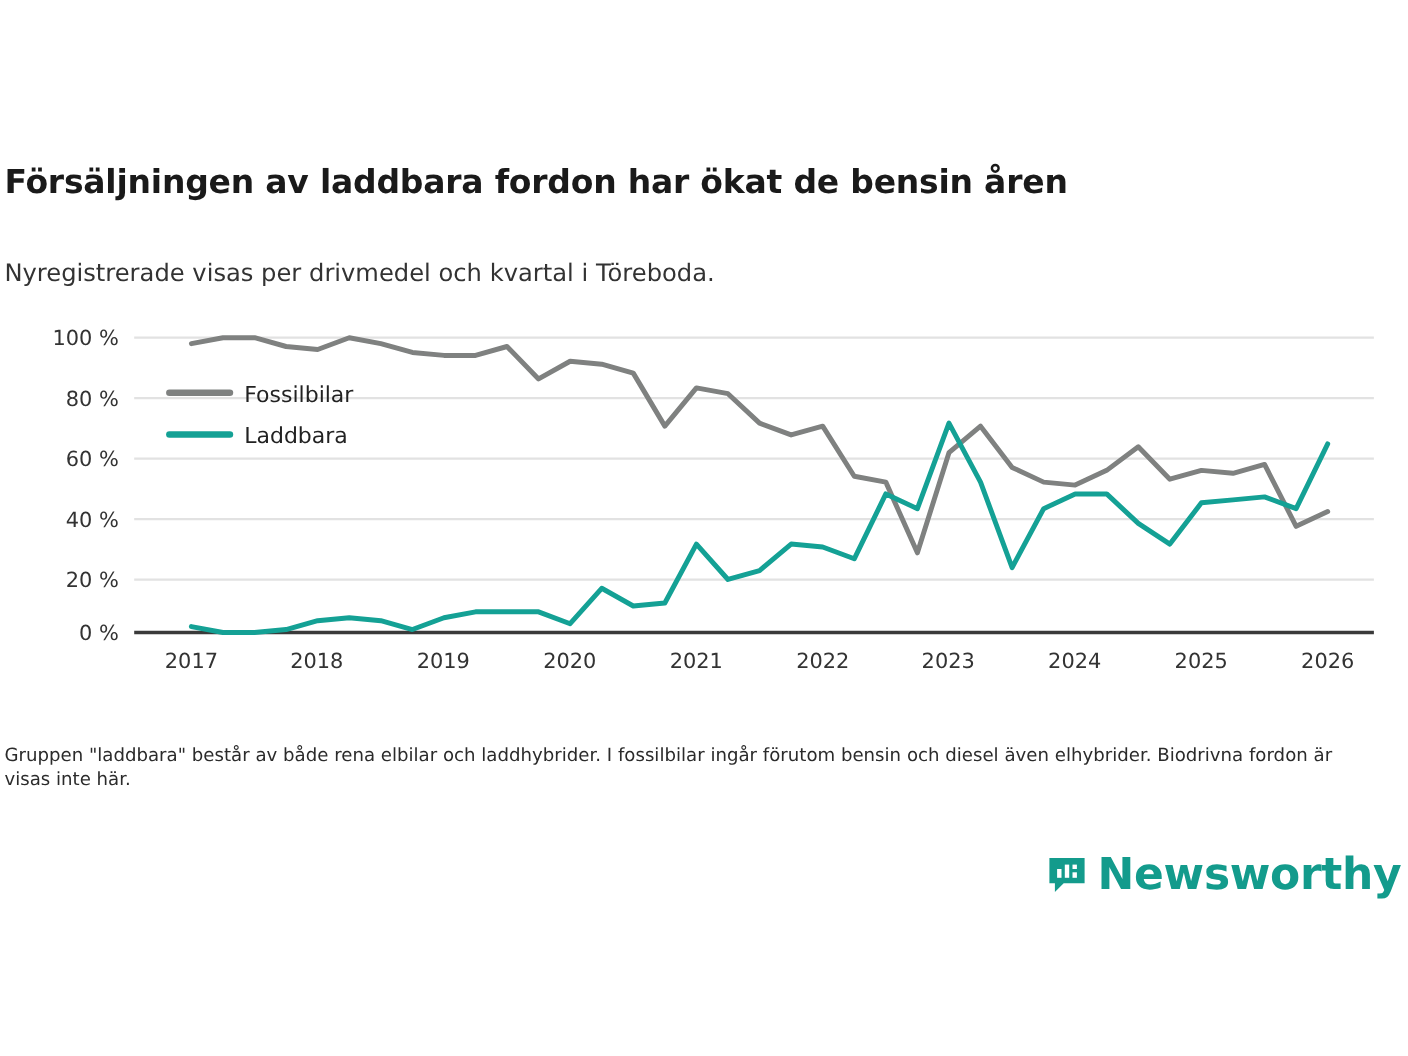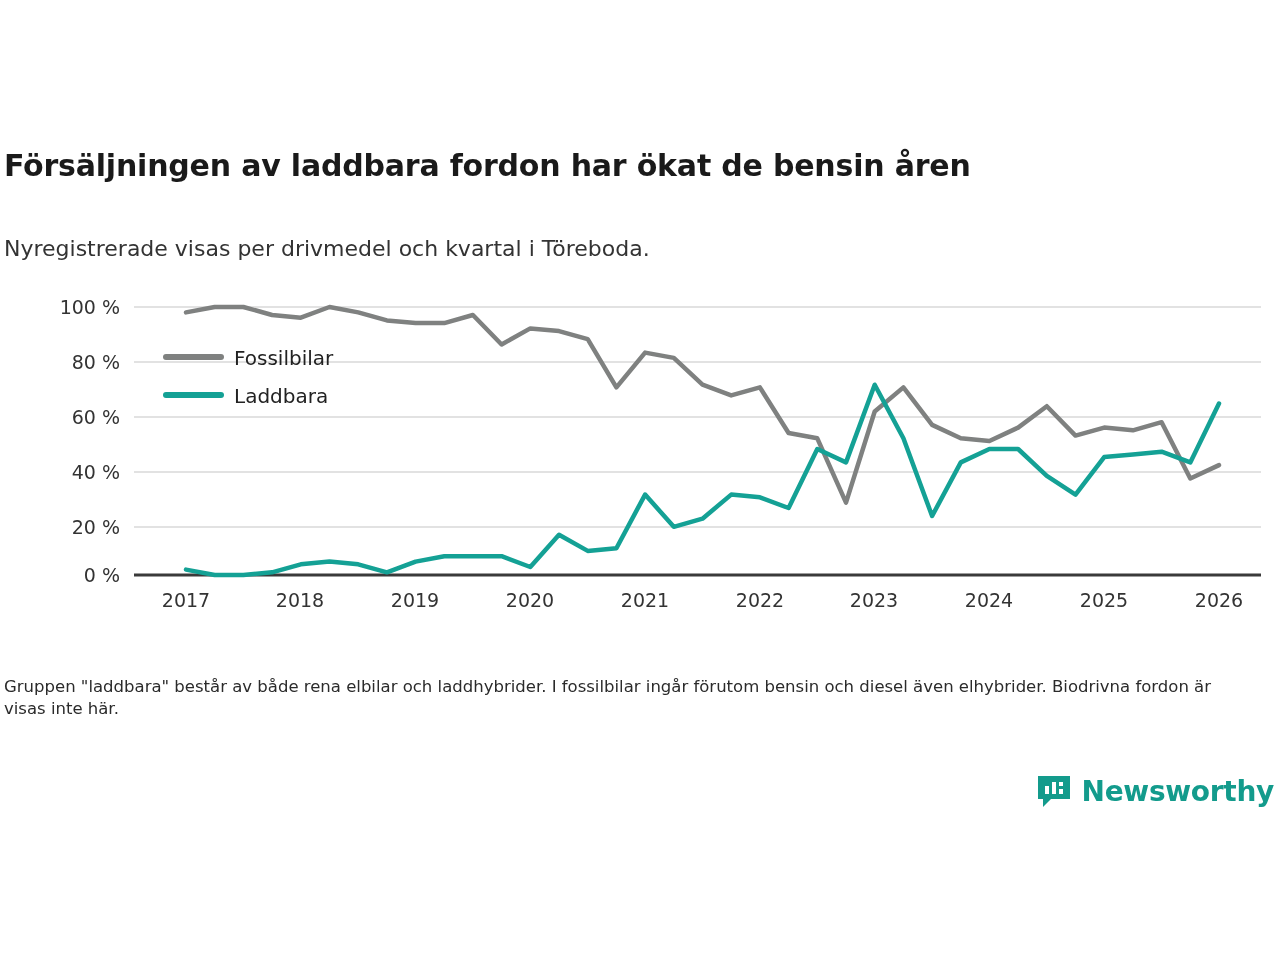--- a/index.html
+++ b/index.html
@@ -33,21 +33,21 @@
     position: absolute;
     left: 4px;
     top: 236px;
     font-size: 22px;
     font-weight: normal;
     color: #333333;
     white-space: nowrap;
   }
   .chart-area {
     position: absolute;
-    left: 16px;
+    left: 4px;
     top: 285px;
     width: 1016px;
     height: 340px;
   }
   .chart-svg {
     display: block;
   }
   .footnote {
     position: absolute;
     left: 4px;
@@ -59,21 +59,21 @@
   }
   .brand {
     position: absolute;
     right: 6px;
     top: 772px;
     display: flex;
     align-items: center;
     gap: 9px;
   }
   .brand-name {
-    font-size: 28px;
+    font-size: 40px;
     font-weight: bold;
     color: #139b8c;
     letter-spacing: -0.3px;
   }
   .legend-label {
     font-size: 20px;
     fill: #222222;
   }
   .axis-label {
     font-size: 19px;

